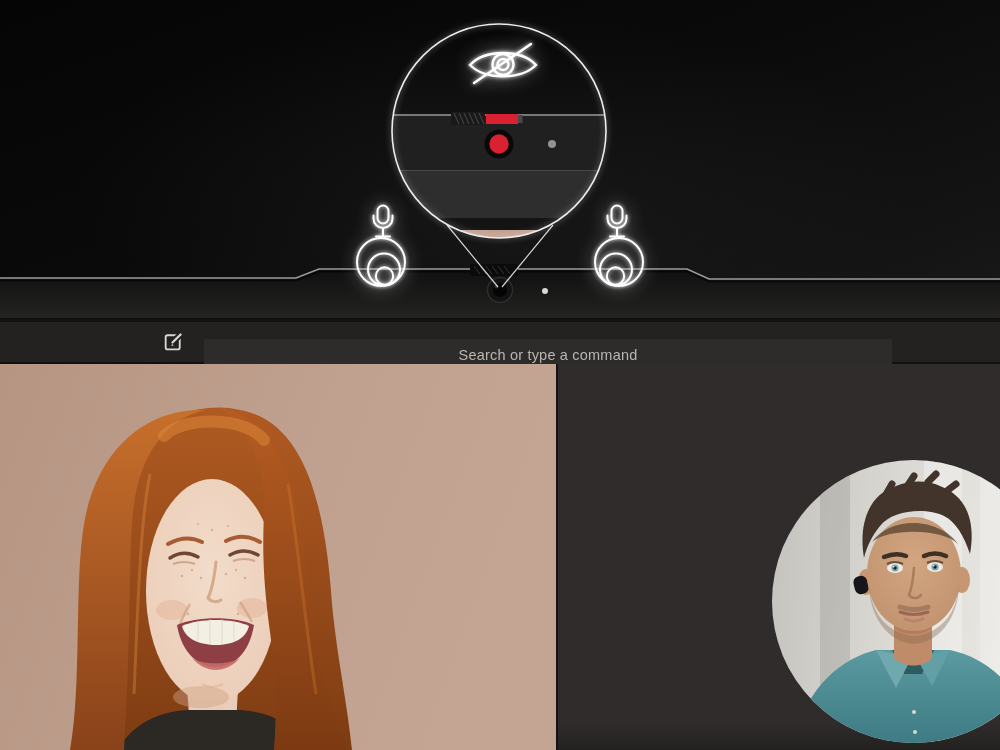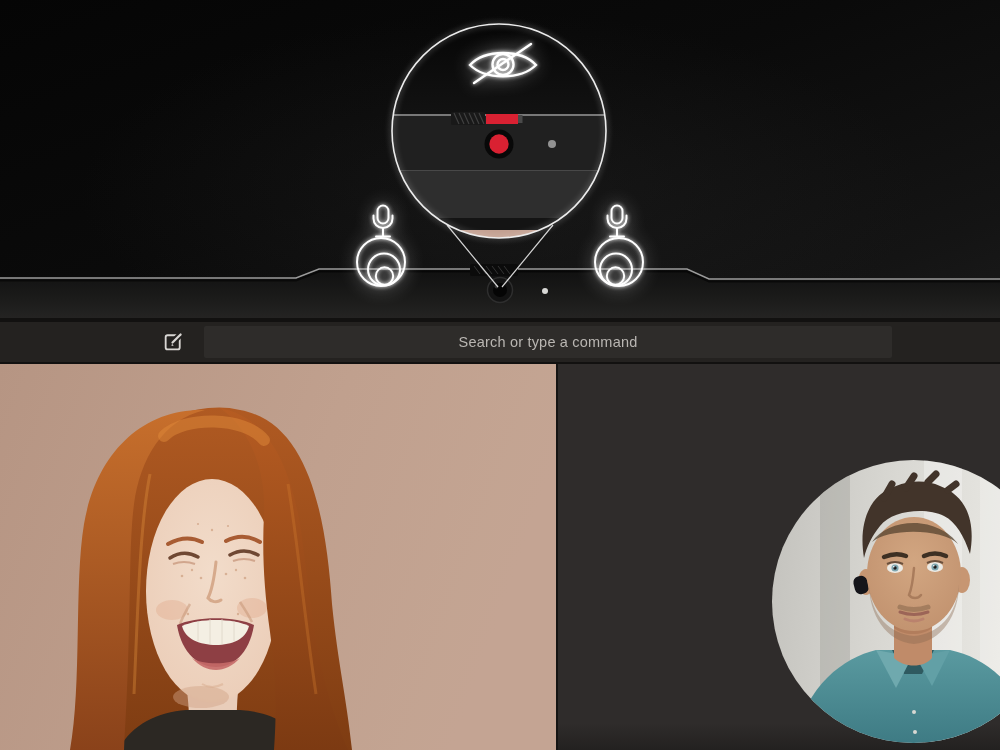--- a/index.html
+++ b/index.html
@@ -11,21 +11,21 @@
       radial-gradient(60% 80% at 50% 60%, rgba(40,40,40,.35), rgba(0,0,0,0) 70%),
       linear-gradient(160deg,#050505 0%,#0a0a0a 45%,#141414 85%,#1a1a1a 100%);}
   .hero-svg{position:absolute;left:0;top:0;}
   .glow-strong{filter:drop-shadow(0 0 2px rgba(255,255,255,.95)) drop-shadow(0 0 9px rgba(255,255,255,.45));}
   .glow-soft{filter:drop-shadow(0 0 3px rgba(255,255,255,.55));}
   
   .bar-wrap{position:absolute;left:0;top:318px;width:1000px;height:46px;background:#121110;}
   .teams-bar{position:absolute;left:0;top:4px;width:1000px;height:40px;background:#242220;}
   .compose-btn{position:absolute;left:158px;top:8px;width:30px;height:26px;border:none;
     background:transparent;padding:0;cursor:pointer;}
-  .search-field{position:absolute;left:204px;top:4px;width:688px;height:32px;background:#2e2c2a;
+  .search-field{position:absolute;left:204px;top:17px;width:688px;height:32px;background:#2e2c2a;
     border-radius:2px;display:flex;align-items:center;justify-content:center;cursor:text;}
   .search-field span{color:#b9b6b2;font-size:14.5px;letter-spacing:.2px;}
   
   .video-area{position:absolute;left:0;top:364px;width:1000px;height:386px;background:#1a1918;}
   .tile-left{position:absolute;left:0;top:0;width:556px;height:386px;overflow:hidden;}
   .panel-right{position:absolute;left:556px;top:0;width:444px;height:386px;
     background:linear-gradient(#2f2c2b 0%,#2f2c2b 93%,#232120 100%);
     border-left:2px solid #151413;box-sizing:border-box;overflow:hidden;}
   .avatar-circle{position:absolute;left:214px;top:96px;width:283px;height:283px;border-radius:50%;
     overflow:hidden;}

